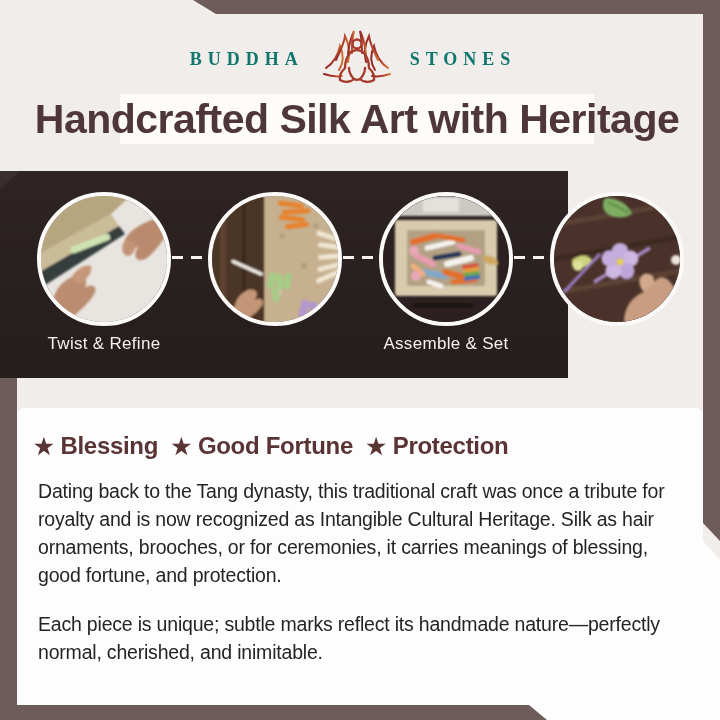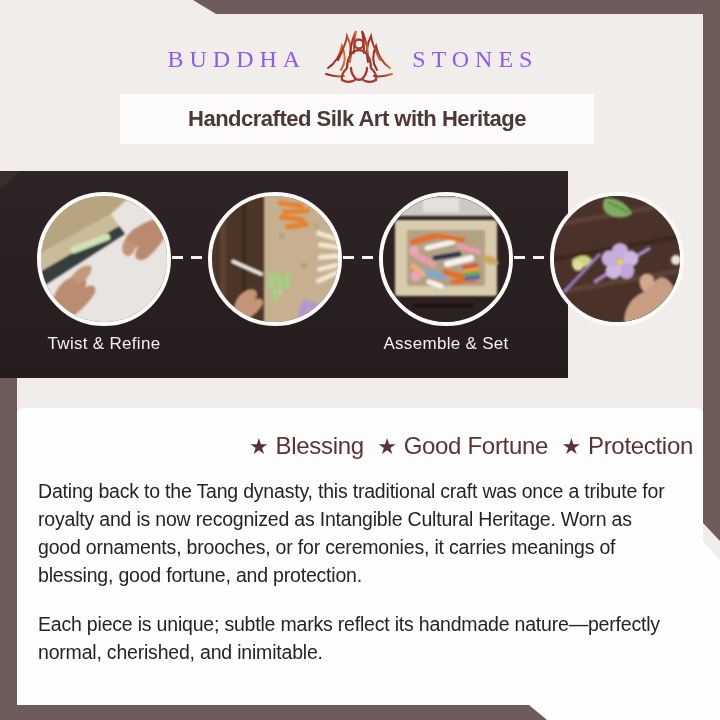--- a/index.html
+++ b/index.html
@@ -11,43 +11,43 @@
   .top-ribbon{position:absolute;left:0;top:0;width:720px;height:14px;background:#6e5c5b;
     clip-path:polygon(193px 0,720px 0,720px 14px,216px 14px);}
   .right-strip{position:absolute;left:0;top:0;width:720px;height:720px;background:transparent;pointer-events:none;}
   .right-strip::before{content:"";position:absolute;left:0;top:0;width:720px;height:720px;background:#6e5c5b;
     clip-path:polygon(703px 0,720px 0,720px 541px,703px 523px);}
   .left-strip{position:absolute;left:0;top:378px;width:17px;height:342px;background:#6e5c5b;}
   .bottom-strip{position:absolute;left:0;top:705px;width:720px;height:15px;background:#6e5c5b;
     clip-path:polygon(0 0,529px 0,547px 15px,0 15px);z-index:6;}
   
   .logo-row{position:absolute;left:0;top:28px;width:706px;height:62px;display:flex;align-items:center;justify-content:center;gap:14px;}
-  .brand-word{font-family:"Liberation Serif",serif;font-size:24px;letter-spacing:6px;color:#8b5cf6;}
+  .brand-word{font-family:"Liberation Serif",serif;font-size:18px;letter-spacing:6px;color:#0f766e;font-weight:bold;}
   .lotus{width:78px;height:62px;flex:0 0 auto;}
   .title-strip{position:absolute;left:120px;top:94px;width:474px;height:50px;background:#fdfcfb;
     display:flex;align-items:center;justify-content:center;}
-  .title-text{font-size:22px;font-weight:bold;color:#4e363a;letter-spacing:-0.5px;white-space:nowrap;}
+  .title-text{font-size:41px;font-weight:bold;color:#4e363a;letter-spacing:-0.5px;white-space:nowrap;}
   
   .band{position:absolute;left:0;top:171px;width:568px;height:207px;
     background:linear-gradient(#2e2425,#251c1d);}
   .band-bevel{position:absolute;left:0;top:0;width:20px;height:18px;background:#463736;
     clip-path:polygon(0 0,20px 0,0 18px);opacity:.55;}
   .connector{position:absolute;top:85px;height:3px;width:38px;
     background:repeating-linear-gradient(90deg,#f5f2ef 0 11px,transparent 11px 19px);}
   .step-circle{position:absolute;top:21px;width:126px;height:126px;border-radius:50%;
     border:4px solid #fbfaf8;overflow:hidden;background:#777;}
   .step-circle svg{display:block;width:126px;height:126px;}
   .step-label{position:absolute;top:163px;width:170px;text-align:center;color:#f3f0ed;
     font-size:17px;letter-spacing:.3px;}
   
   .panel{position:absolute;left:17px;top:408px;width:686px;height:312px;background:#fefdfd;
     border-radius:7px 7px 0 0;z-index:4;}
   .panel-ext{position:absolute;left:703px;top:541px;width:17px;height:179px;background:#fefdfd;
     clip-path:polygon(0 0,17px 19px,17px 179px,0 179px);z-index:4;}
-  .benefits{margin:24px 10px 0 10px;text-align:right;font-weight:normal;font-size:24px;color:#5a3434;letter-spacing:-0.3px;}
+  .benefits{margin:24px 10px 0 10px;text-align:left;font-weight:bold;font-size:24px;color:#5a3434;letter-spacing:-0.3px;}
   .benefits .star{margin:0 7px;font-size:22px;}
   .copy{margin:17px 24px 0 21px;color:#262423;font-size:19.5px;line-height:28px;letter-spacing:-0.2px;}
   .copy p{margin:0 0 21px 0;}
 </style>
 </head>
 <body>
 
 <div class="page">
 
   <div class="top-ribbon"></div>
@@ -258,20 +258,20 @@
     <div class="step-label" style="left:361px">Assemble &amp; Set</div>
   </div>
 
   <div class="panel">
     <div class="benefits">
       <span class="star">★</span><span>Blessing</span>
       <span class="star">★</span><span>Good Fortune</span>
       <span class="star">★</span><span>Protection</span>
     </div>
     <div class="copy">
-      <p>Dating back to the Tang dynasty, this traditional craft was once a tribute for royalty and is now recognized as Intangible Cultural Heritage. Worn as good ornaments, brooches, or for ceremonies, it carries meanings of blessing, good fortune, and protection.</p>
+      <p>Dating back to the Tang dynasty, this traditional craft was once a tribute for royalty and is now recognized as Intangible Cultural Heritage. Silk as hair ornaments, brooches, or for ceremonies, it carries meanings of blessing, good fortune, and protection.</p>
       <p>Each piece is unique; subtle marks reflect its handmade nature—perfectly normal, cherished, and inimitable.</p>
     </div>
   </div>
   <div class="panel-ext"></div>
   <div class="bottom-strip"></div>
 
 </div>
 
 </body></html>

